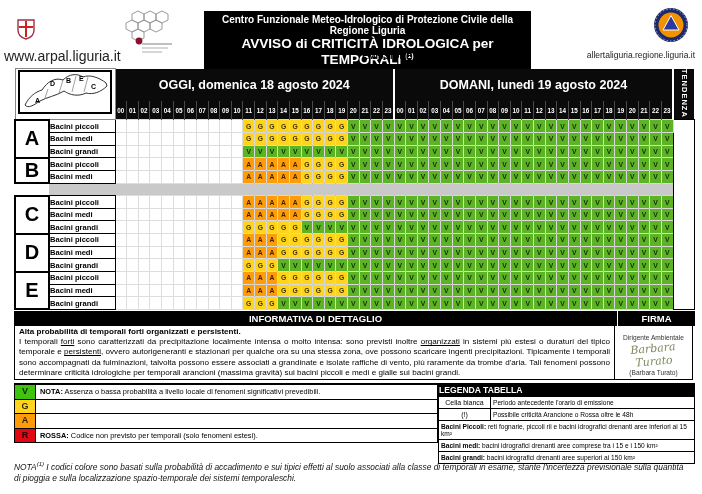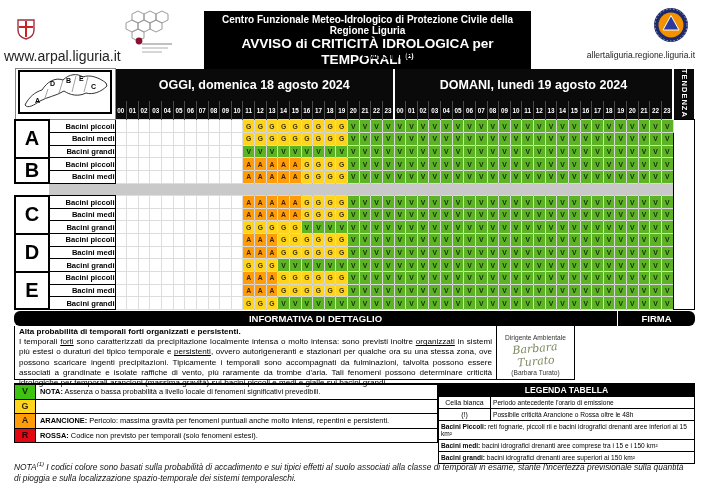--- a/index.html
+++ b/index.html
@@ -28,52 +28,52 @@
   tr.hdr-hours { height:17px; }
   .grid tbody tr { height:12.65px; }
   td.map-cell { background:#fff; border:1px solid #888; text-align:center; vertical-align:middle; }
   td.day-hdr { background:#0a0a0a; color:#fff; font-weight:bold; font-size:12.5px; text-align:center; }
   td.day-hdr.split { border-left:2px solid #fff; }
   td.tendenza-hdr { background:#0a0a0a; color:#fff; font-weight:bold; font-size:7.5px; text-align:center; vertical-align:middle; border-left:2px solid #fff; }
   .tendenza-hdr span { writing-mode:vertical-rl; letter-spacing:1px; }
   td.hour-cell { background:#0a0a0a; color:#fff; font-size:6.3px; font-weight:bold; text-align:center; border-left:1px solid #4a4a4a; }
   td.hour-cell.split { border-left:2px solid #fff; }
   td.zone { border:2px solid #000; background:#fff; font-size:20px; font-weight:bold; text-align:center; vertical-align:middle; }
-  td.basin { border:1px solid #000; background:#fff; font-size:7.6px; font-weight:bold; text-align:right; }
+  td.basin { border:1px solid #000; background:#fff; font-size:7.6px; font-weight:bold; text-align:left; }
   td.c-e { background:#fff; border:1px solid #ddd; }
   td.c-g { background:var(--gialla); }
   td.c-a { background:var(--arancione); }
   td.c-v { background:var(--verde); }
   td.c-g, td.c-a, td.c-v { border:1px solid rgba(0,0,0,0.15); font-size:6.8px; font-weight:bold; color:rgba(0,0,0,0.78); text-align:center; }
   td.split-b { border-left:1.6px solid #223300 !important; }
   td.zone-spacer { background:#fff; border:none; }
   td.sep { background:var(--sep); border:none; }
   td.tendenza-body { background:#fff; border:1px solid #000; }
 
   
-  .info-bar { position:absolute; left:14px; top:311px; width:681px; height:15px; display:flex; background:#000; color:#fff; font-weight:bold;border-radius:6px; }
+  .info-bar { position:absolute; left:14px; top:311px; width:681px; height:15px; display:flex; background:#000; color:#fff; font-weight:bold; }
   .info-bar .lft { flex:1; text-align:center; font-size:9.5px; line-height:15px; }
   .info-bar .rgt { width:78px; text-align:center; font-size:9.5px; line-height:15px; border-left:1px solid #fff; }
-  .info-body { position:absolute; left:14px; top:326px; width:561px; height:54px; display:flex; border:1px solid #000; border-top:none; }
+  .info-body { position:absolute; left:14px; top:326px; width:679px; height:54px; display:flex; border:1px solid #000; border-top:none; }
   .info-text { flex:1; padding:1px 4px; font-size:8.1px; line-height:1.26; text-align:justify; color:#000; }
   .info-text .lead { font-weight:bold; }
   .info-text u { text-decoration:underline; }
   .firma-box { width:78px; border-left:1px solid #000; text-align:center; padding-top:8px; }
   .firma-role { font-size:6.6px; color:#333; }
   .firma-sig { font-family:"DejaVu Serif", serif; font-style:italic; font-size:11px; color:#7c8a60; transform:rotate(-5deg); margin:1px 0; }
   .firma-name { font-size:6.6px; color:#333; }
 
   
   .livelli { position:absolute; left:14px; top:383px; width:424px; border:1px solid #000; }
   .liv-hdr { background:#000; color:#fff; font-weight:bold; font-size:8.6px; text-align:center; height:13px; line-height:13px; }
   .liv-row { display:flex; border-top:1px solid #000; height:14.5px; align-items:stretch; }
   .liv-code { width:21px; border-right:1px solid #000; font-size:9px; font-weight:bold; text-align:center; line-height:13.5px; color:rgba(0,0,0,0.8); }
   .liv-desc { flex:1; font-size:7.4px; line-height:13.5px; padding-left:4px; white-space:nowrap; overflow:hidden; }
   .legenda { position:absolute; left:438px; top:383px; width:257px; border:1px solid #000; }
-  .leg-hdr { background:#000; color:#fff; font-weight:bold; font-size:8.6px; text-align:center; height:12px; line-height:12px; }
+  .leg-hdr { background:#000; color:#fff; font-weight:bold; font-size:8.6px; height:12px; line-height:12px; }
   .leg-row { display:flex; border-top:1px solid #000; min-height:12px; align-items:stretch; }
   .leg-cell { width:52px; border-right:1px solid #000; font-size:7px; text-align:center; display:flex; align-items:center; justify-content:center; }
   .leg-desc { flex:1; font-size:6.6px; padding:1px 2px; display:flex; align-items:center; }
   .leg-full { border-top:1px solid #000; font-size:6.6px; padding:2px 2px; }
 
   .nota { position:absolute; left:14px; top:461px; width:676px; font-style:italic; font-size:8.4px; line-height:1.3; color:#111; }
   .nota sup { font-size:6px; }
   b { font-weight:bold; }
 </style>
 </head>
@@ -988,21 +988,20 @@
     <div id="liv-rows">
         <div class="liv-row">
           <div class="liv-code" style="background: rgb(62, 196, 16);">V</div>
           <div class="liv-desc"><b>NOTA:</b> Assenza o bassa probabilità a livello locale di fenomeni significativi prevedibili.</div>
         </div>
         <div class="liv-row">
           <div class="liv-code" style="background: rgb(255, 212, 28);">G</div>
         </div>
         <div class="liv-row">
           <div class="liv-code" style="background: rgb(255, 156, 7);">A</div>
-          <div class="liv-desc"><b>ARANCIONE:</b> Pericolo: massima gravità per fenomeni puntuali anche molto intensi, repentini e persistenti.</div>
         </div>
         <div class="liv-row">
           <div class="liv-code" style="background: rgb(227, 6, 19);">R</div>
           <div class="liv-desc"><b>ROSSA:</b> Codice non previsto per temporali (solo fenomeni estesi).</div>
         </div>
       </div>
   </div>
 
   <div class="legenda">
     <div class="leg-hdr">LEGENDA TABELLA</div>

